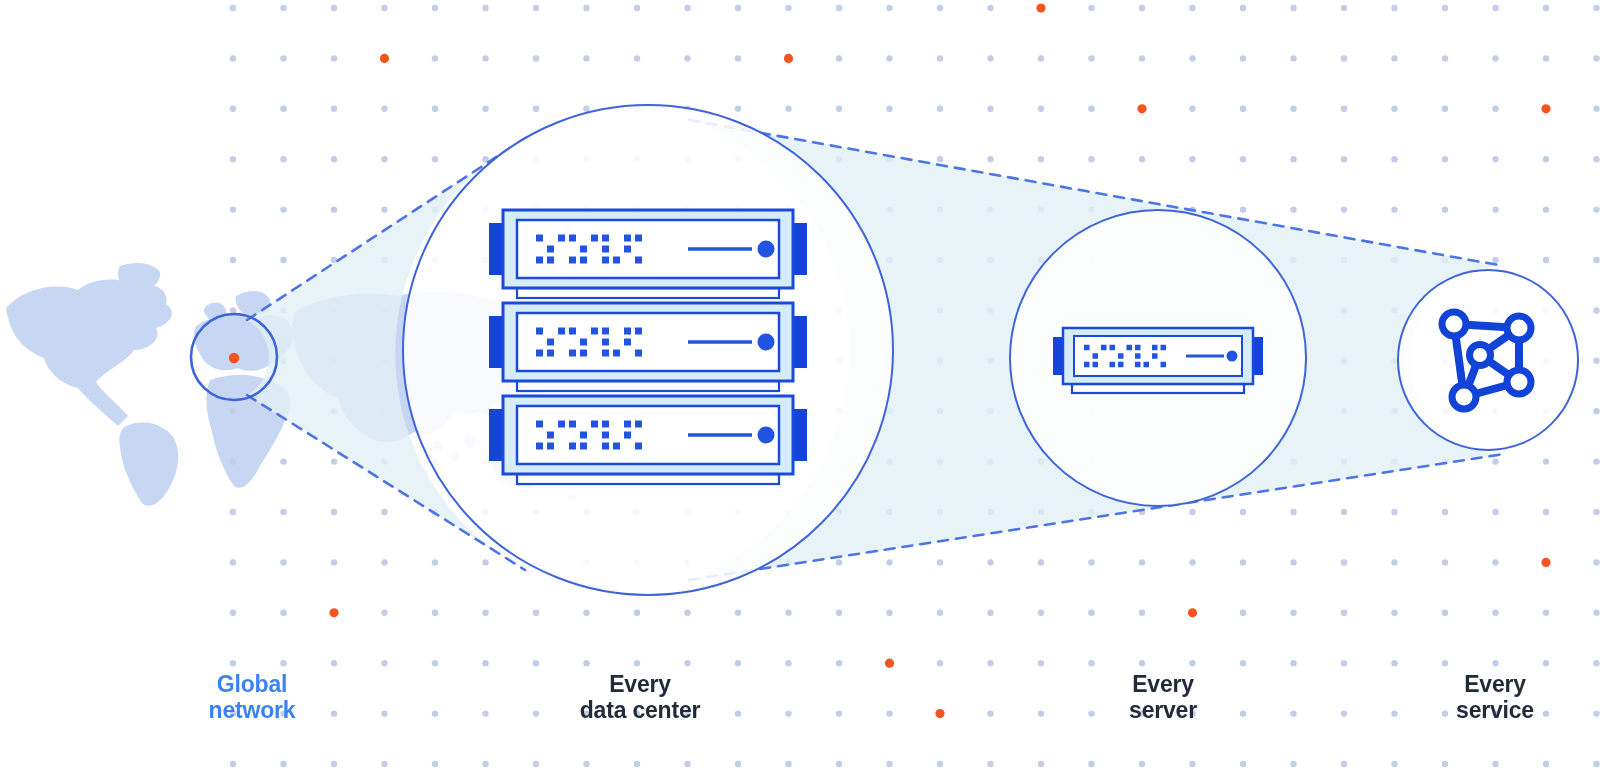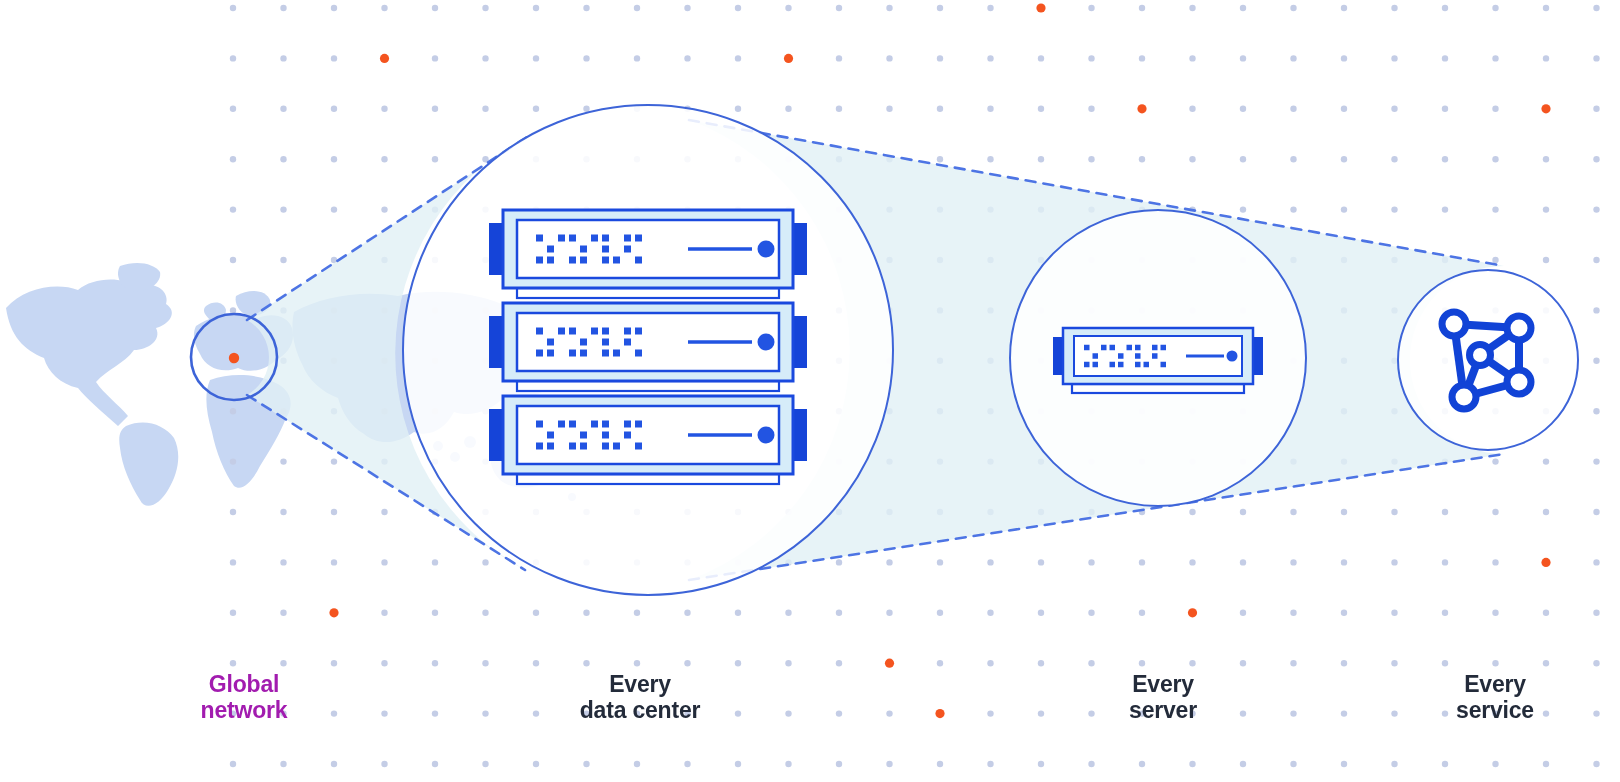--- a/index.html
+++ b/index.html
@@ -619,21 +619,21 @@
         <line x1="1480" y1="355" x2="1519" y2="382" stroke="#1143d6" stroke-width="8"></line>
         <line x1="1464" y1="397" x2="1519" y2="382" stroke="#1143d6" stroke-width="8"></line>
         <circle cx="1454" cy="324" r="12" fill="#fff" stroke="#1143d6" stroke-width="7"></circle>
         <circle cx="1519" cy="328" r="12" fill="#fff" stroke="#1143d6" stroke-width="7"></circle>
         <circle cx="1480" cy="355" r="10.5" fill="#fff" stroke="#1143d6" stroke-width="7"></circle>
         <circle cx="1464" cy="397" r="12" fill="#fff" stroke="#1143d6" stroke-width="7"></circle>
         <circle cx="1519" cy="382" r="12" fill="#fff" stroke="#1143d6" stroke-width="7"></circle>
       </g>
     </svg>
 
-  <div class="stage-label" style="left: 244px; top: 697px; color: #a21caf;">Global
+  <div class="stage-label" style="left: 252px; top: 697px; color: #3b82f6;">Global
 network</div>
   <div class="stage-label" style="left: 640px; top: 697px; color: rgb(35, 43, 58);">Every
 data center</div>
   <div class="stage-label" style="left: 1163px; top: 697px; color: rgb(35, 43, 58);">Every
 server</div>
   <div class="stage-label" style="left: 1495px; top: 697px; color: rgb(35, 43, 58);">Every
 service</div>
 </div>
 
 </body></html>

